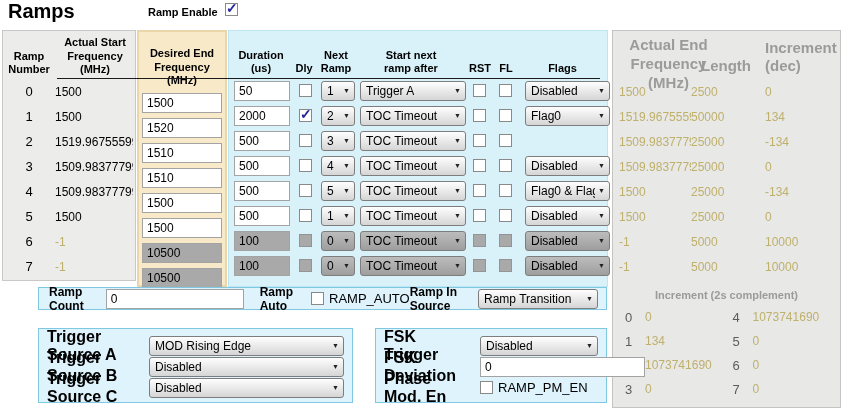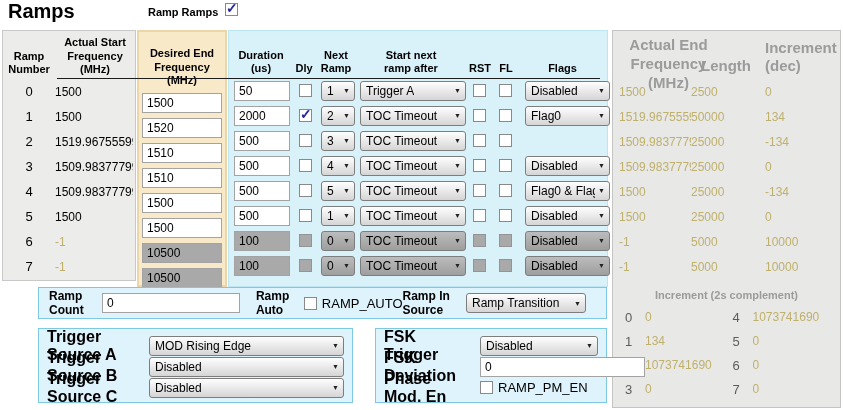--- a/index.html
+++ b/index.html
@@ -106,45 +106,45 @@
   .pr-c2 { width:74px; white-space:nowrap; overflow:hidden; }
   .pr-c3 { flex:1; white-space:nowrap; overflow:hidden; }
   .tc-title { margin-top:10px; text-align:center; font-weight:bold; font-size:11px; color:#9b9b9b; }
   .tc-grid { display:grid; grid-template-columns:1fr 1fr; padding:4px 0 0 12px; }
   .tc-entry { height:24px; display:flex; align-items:center; }
   .tc-idx { color:#5c5c5c; font-size:13px; width:16px; }
   .tc-val { color:#bfb06c; font-size:12px; margin-left:4px; }
 
   
   .bluepanel { position:absolute; background:#def3fb; border:1px solid #7ec8e2; }
-  .panel-count { left:38px; top:287px; width:569px; height:32px; display:flex; align-items:center; }
+  .panel-count { left:38px; top:287px; width:569px; height:23px; display:flex; align-items:center; }
   .panel-count .lab { font-weight:bold; font-size:12px; }
   .panel-count .cnt-input { width:138px; margin-left:8px; }
   .lab-rampauto { margin-left:16px; }
   .panel-count .checkbox { margin-left:8px; }
   .cb-caption { font-size:13px; margin-left:5px; }
   .lab-insource { margin-left:auto; }
-  .dd-insource { width:120px; margin-left:6px; margin-right:20px; }
+  .dd-insource { width:120px; margin-left:6px; margin-right:8px; }
   .panel-count .lab:first-child { margin-left:10px; }
 
   .panel-trigger { left:38px; top:328px; width:315px; height:75px; padding:6px 8px; display:flex; flex-direction:column; justify-content:space-between; }
   .panel-fsk     { left:375px; top:328px; width:232px; height:75px; padding:6px 8px; display:flex; flex-direction:column; justify-content:space-between; }
   .form-row { display:flex; align-items:center; height:21px; }
   .form-label { font-weight:bold; font-size:16px; text-align:left; padding-right:12px; flex:none; }
   .panel-trigger .form-label { width:102px; }
   .panel-fsk .form-label { width:96px; }
   .form-row .dropdown, .form-row .tfield { flex:1; }
 </style>
 </head>
 <body>
 
 
 
 <div class="page-title">Ramps</div>
-<span class="ramp-enable-label">Ramp Ramps</span>
+<span class="ramp-enable-label">Ramp Enable</span>
 <span class="checkbox ramp-enable-cb checked"></span>
 
 
 <div class="block-left">
   <div class="bl-hdr">
     <div class="c1 hdr3">Ramp
 Number</div>
     <div class="c2 hdr3">Actual Start
 Frequency
 (MHz)</div>

